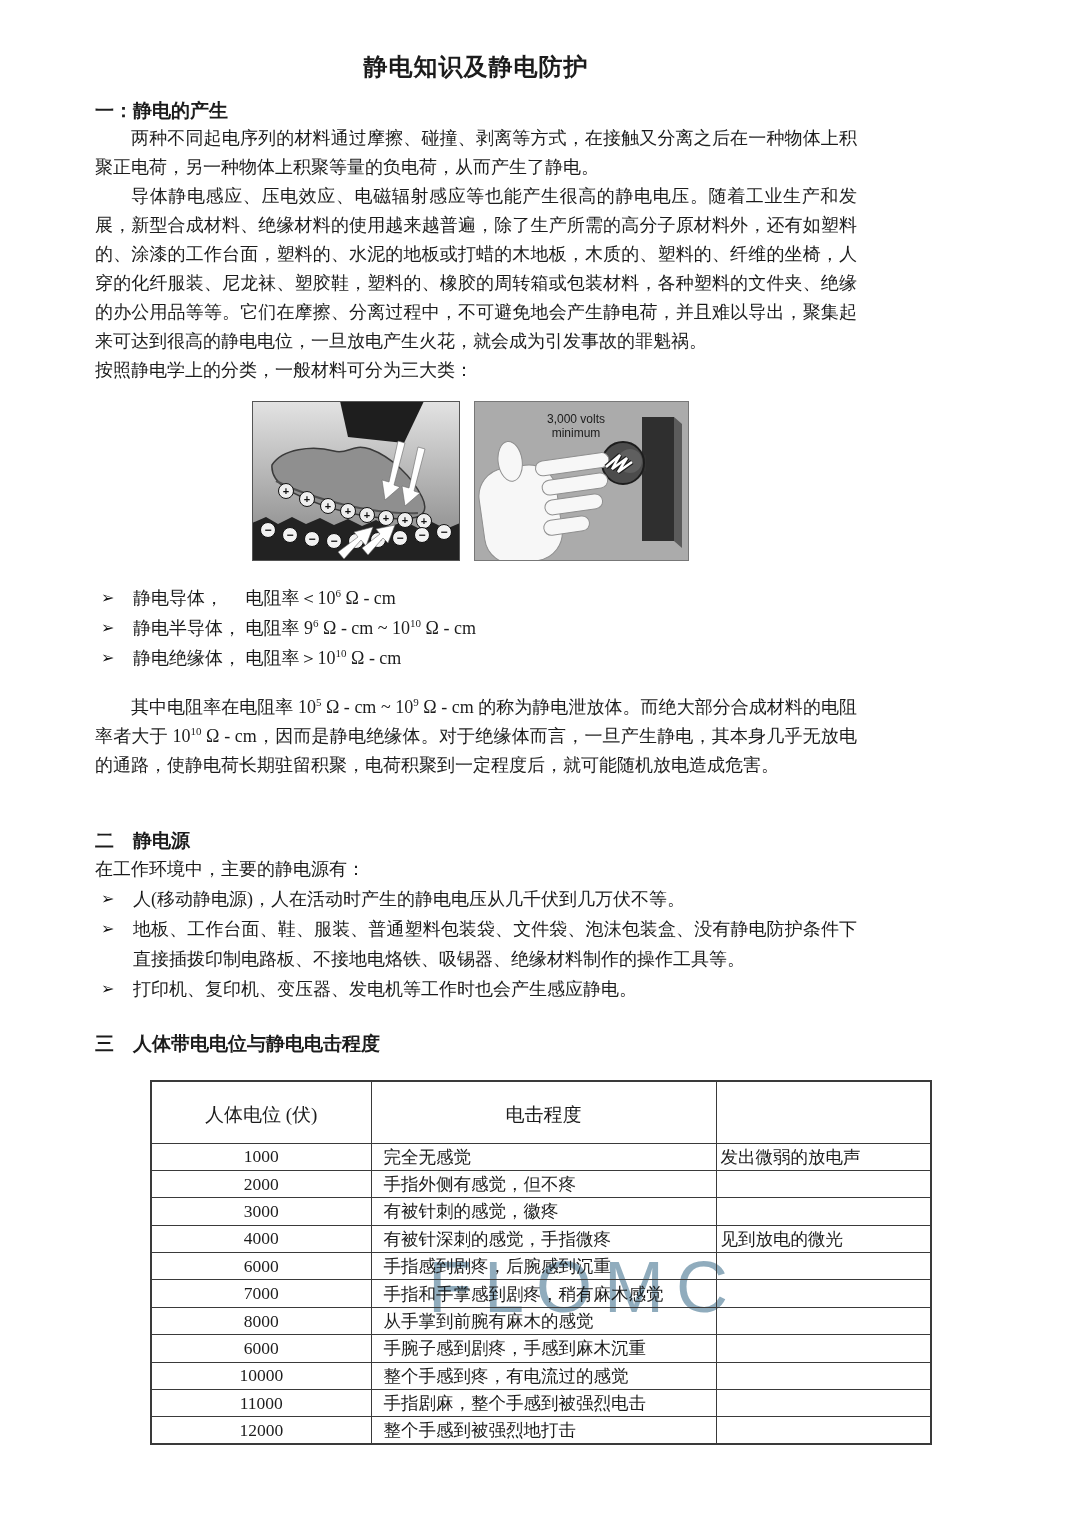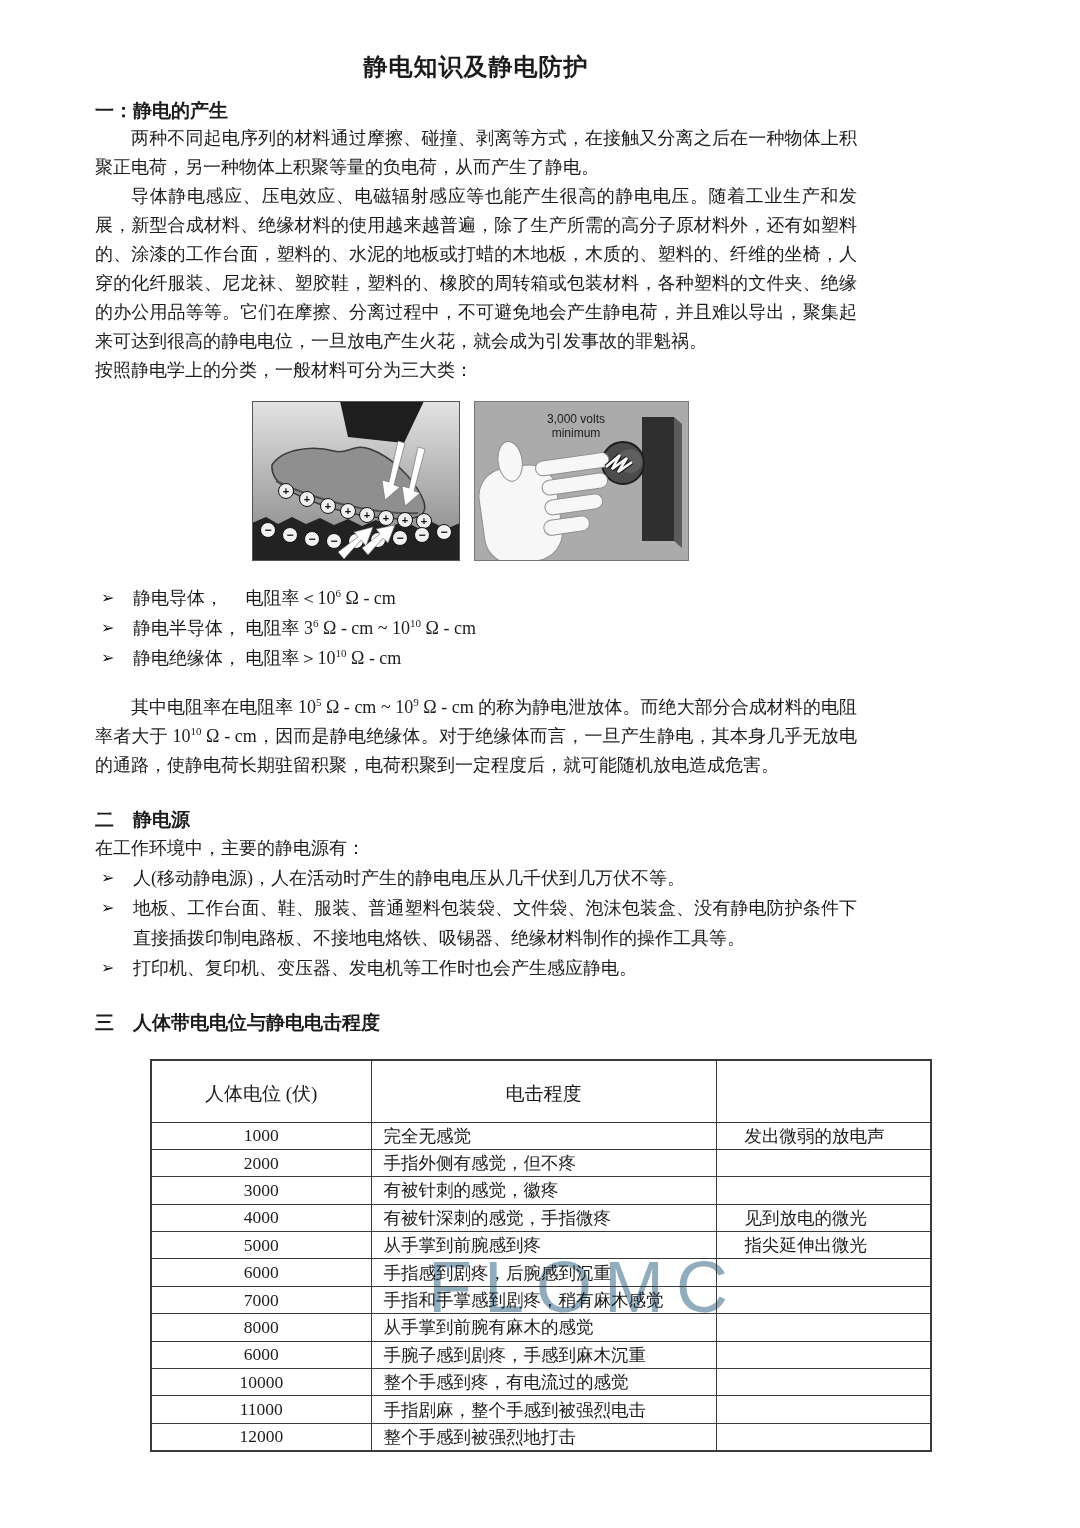--- a/index.html
+++ b/index.html
@@ -3,21 +3,21 @@
 <meta charset="utf-8">
 <style>
   * { margin:0; padding:0; box-sizing:border-box; }
   html,body { background:#ffffff; }
   body { width:1080px; height:1528px; font-family:"Liberation Serif","DejaVu Serif",serif; color:#1c1c1c; }
   .page { position:relative; width:952px; height:1528px; padding:50px 95px 0 95px; overflow:hidden; }
 
   .doc-title { text-align:center; font-size:24px; font-weight:bold; line-height:34px; letter-spacing:1px; }
 
   .sec-heading { font-family:"Liberation Sans","DejaVu Sans",sans-serif; font-weight:bold; font-size:19px; line-height:26px; margin-top:14px; }
-  .sec-heading.h2 { margin-top:26px; line-height:28px; }
+  .sec-heading.h2 { margin-top:47px; line-height:28px; }
   .sec-heading.h3 { margin-top:26px; line-height:28px; }
 
   .para { font-size:18px; line-height:29px; text-align:justify; text-indent:2em; }
   .para.no-indent { text-indent:0; }
   .lead-line { font-size:18px; line-height:29px; }
 
   sup { font-size:11px; line-height:0; vertical-align:super; }
 
   .figure-row { display:flex; gap:14px; margin-top:16px; margin-left:157px; }
   .fig { flex:0 0 auto; line-height:0; }
@@ -30,21 +30,21 @@
 
   .para-block { margin-top:20px; }
 
   .shock-table { border-collapse:collapse; margin-top:22px; margin-left:55px; width:780px; table-layout:fixed; font-size:17.5px; position:relative; z-index:2; background:transparent; }
   .shock-table th, .shock-table td { border:1px solid #3a3a3a; }
   .shock-table { border:2px solid #3a3a3a; }
   .shock-table th { height:62px; vertical-align:top; padding-top:20px; font-weight:normal; font-size:19px; text-align:center; }
   .shock-table td { height:27.4px; padding:0; }
   .shock-table td.c-volt { text-align:center; }
   .shock-table td.c-desc { text-align:left; padding-left:12px; }
-  .shock-table td.c-note { text-align:left; padding-left:28px; }
+  .shock-table td.c-note { text-align:left; padding-left:4px; }
 
   .watermark { position:absolute; left:428px; top:1246px; font-family:Liberation Sans, sans-serif; font-size:72px; letter-spacing:12px; color:#0c4a6e; opacity:0.45; z-index:1; user-select:none; }
 </style>
 </head>
 <body>
 
 <div class="page">
 
   <div class="doc-title">静电知识及静电防护</div>
 
@@ -142,21 +142,21 @@
     </div>
   </div>
 
   <div class="bullet-list">
     <div class="bullet">
       <span class="arrow">➢</span>
       <span class="b-text"><span>静电导体，　 电阻率＜10</span><sup>6</sup><span> Ω - cm</span></span>
     </div>
     <div class="bullet">
       <span class="arrow">➢</span>
-      <span class="b-text"><span>静电半导体， 电阻率 3</span><sup>6</sup><span> Ω - cm ~ 10</span><sup>10</sup><span> Ω - cm</span></span>
+      <span class="b-text"><span>静电半导体， 电阻率 9</span><sup>6</sup><span> Ω - cm ~ 10</span><sup>10</sup><span> Ω - cm</span></span>
     </div>
     <div class="bullet">
       <span class="arrow">➢</span>
       <span class="b-text"><span>静电绝缘体， 电阻率＞10</span><sup>10</sup><span> Ω - cm</span></span>
     </div>
   </div>
 
   <p class="para para-block"><span>其中电阻率在电阻率 10</span><sup>5</sup><span> Ω - cm ~ 10</span><sup>9</sup><span> Ω - cm 的称为静电泄放体。而绝大部分合成材料的电阻率者大于 10</span><sup>10</sup><span> Ω - cm，因而是静电绝缘体。对于绝缘体而言，一旦产生静电，其本身几乎无放电的通路，使静电荷长期驻留积聚，电荷积聚到一定程度后，就可能随机放电造成危害。</span></p>
 
   <div class="sec-heading h2">二　静电源</div>
@@ -213,25 +213,20 @@
           <td class="c-desc">有被针刺的感觉，徽疼</td>
           <td class="c-note"></td>
         </tr>
 
         <tr>
           <td class="c-volt">4000</td>
           <td class="c-desc">有被针深刺的感觉，手指微疼</td>
           <td class="c-note">见到放电的微光</td>
         </tr>
 
-        <tr>
-          <td class="c-volt">5000</td>
-          <td class="c-desc">从手掌到前腕感到疼</td>
-          <td class="c-note">指尖延伸出微光</td>
-        </tr>
 
         <tr>
           <td class="c-volt">6000</td>
           <td class="c-desc">手指感到剧疼，后腕感到沉重</td>
           <td class="c-note"></td>
         </tr>
 
         <tr>
           <td class="c-volt">7000</td>
           <td class="c-desc">手指和手掌感到剧疼，稍有麻木感觉</td>

